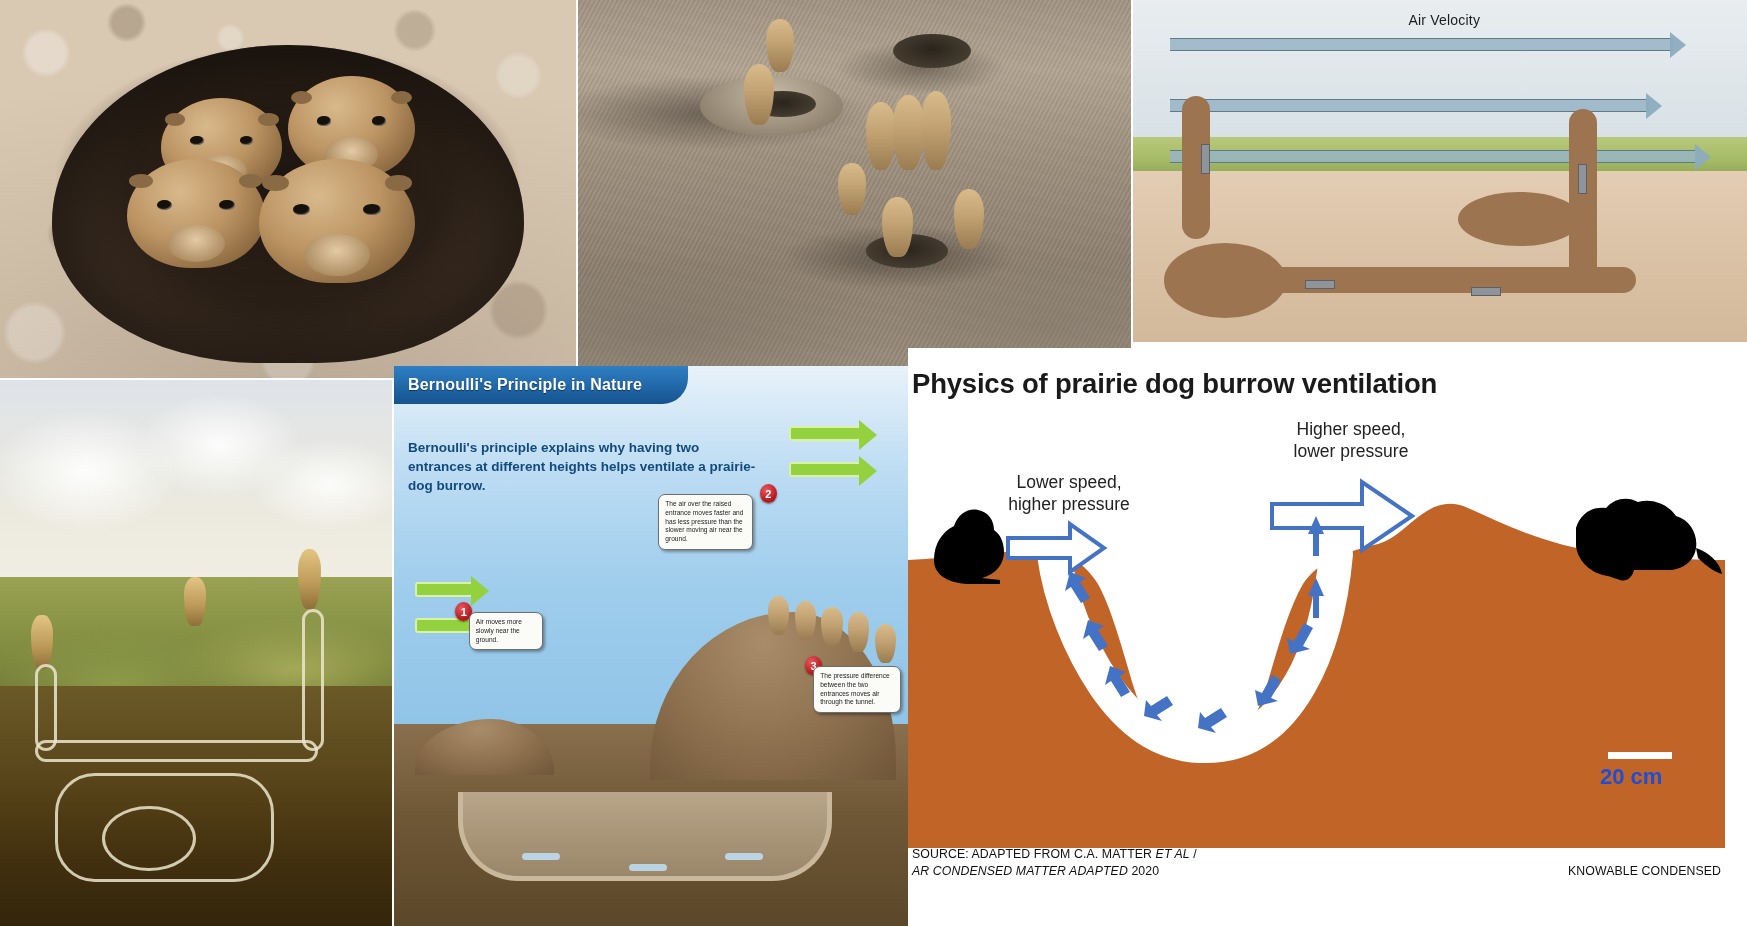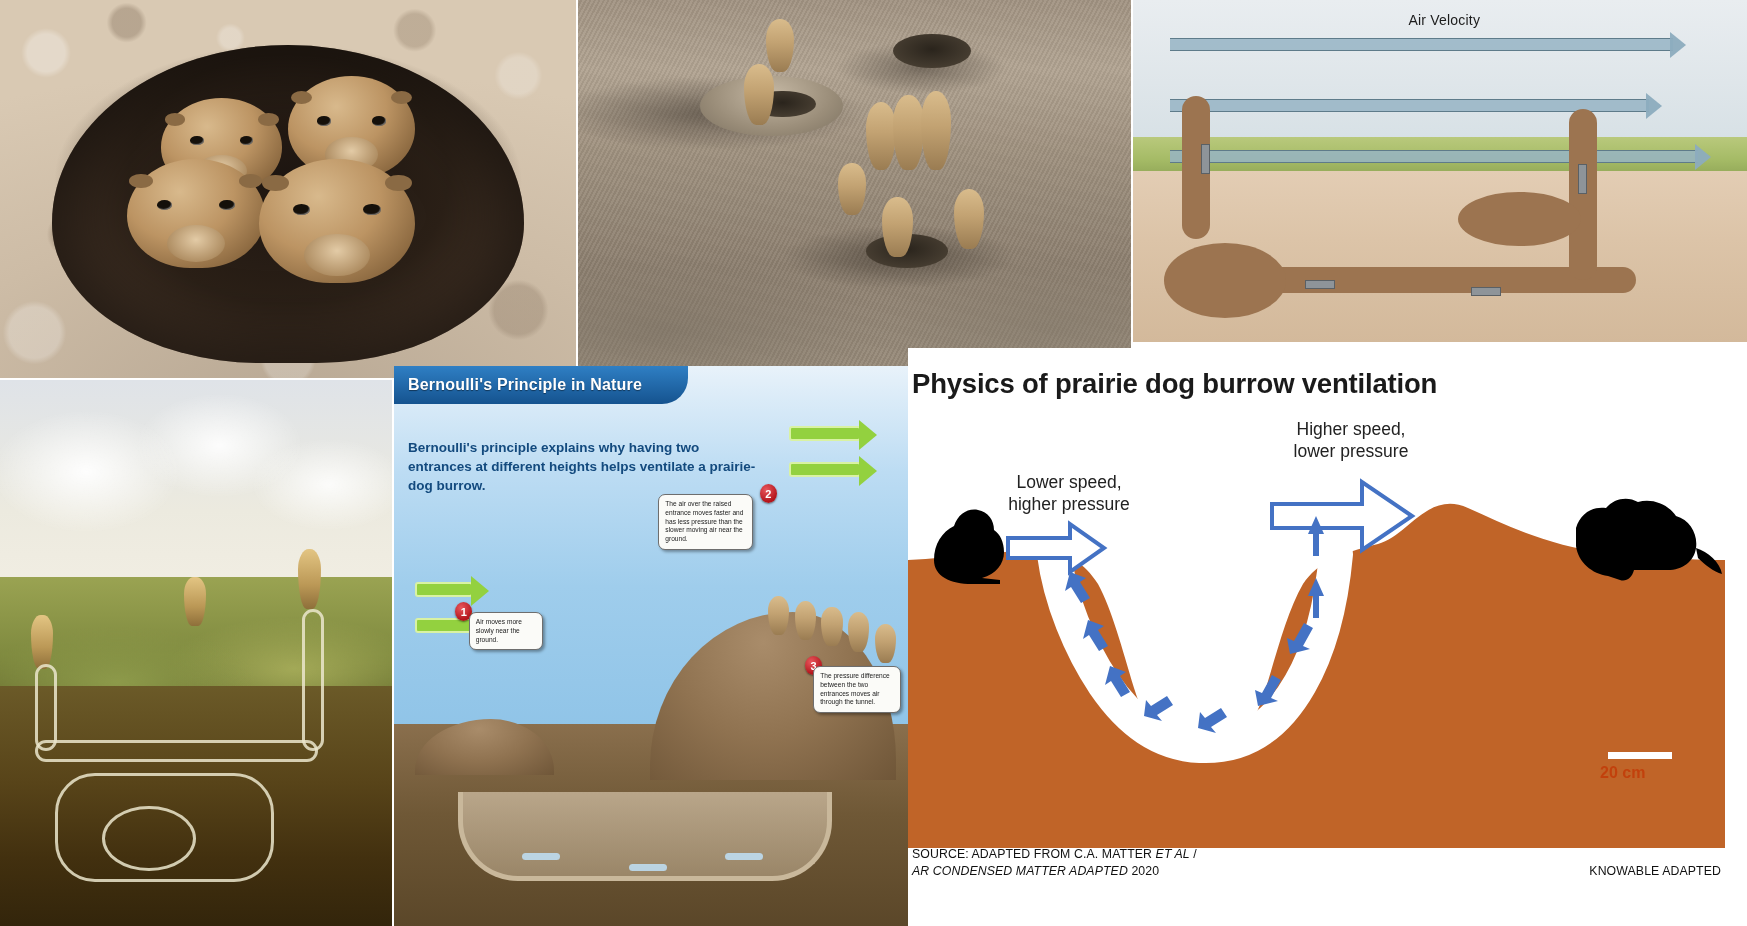--- a/index.html
+++ b/index.html
@@ -138,21 +138,21 @@
      align-items:center; justify-content:center; box-shadow:0 1px 2px rgba(0,0,0,.5); }
   .bn-flow{ position:absolute; height:7px; background:rgba(190,220,240,.9);
      border-radius:4px; }
 
   
   #p-knowable { left:908px; top:348px; width:817px; height:578px; background:#ffffff; }
   #kn-title{ position:absolute; left:4px; top:20px; font-size:27.5px; font-weight:bold;
      color:#1a1a1a; letter-spacing:-.2px; }
   .kn-lbl{ position:absolute; font-size:17.5px; color:#222; line-height:1.28; text-align:center; }
   .kn-scalebar{ position:absolute; height:7px; background:#fff; }
-  .kn-scaletxt{ position:absolute; color:#c2410c; font-size:16px; font-weight:bold; }
+  .kn-scaletxt{ position:absolute; color:#1d4ed8; font-size:22px; font-weight:bold; }
   .kn-src{ position:absolute; font-size:12.3px; color:#111; line-height:1.42;
      letter-spacing:.1px; }
   .kn-src em{ font-style:italic; }
   .kn-credit{ position:absolute; font-size:12.3px; color:#111; letter-spacing:.1px; }
 </style>
 </head>
 <body>
 
 <div id="collage">
 
@@ -357,16 +357,16 @@
       </g>
     </svg>
 
     <div class="kn-scalebar" style="left:700px; top:404px; width:64px;"></div>
     <div class="kn-scaletxt" style="left:692px; top:416px;">20 cm</div>
 
     <div class="kn-src" style="left:4px; top:498px;">
       <div><span>SOURCE: ADAPTED FROM C.A. MATTER </span><em>ET AL</em><span> /</span></div>
       <div><em>AR CONDENSED MATTER ADAPTED</em><span> 2020</span></div>
     </div>
-    <div class="kn-credit" style="right:4px; top:516px;">KNOWABLE ADAPTED</div>
+    <div class="kn-credit" style="right:4px; top:516px;">KNOWABLE CONDENSED</div>
   </div>
 
 </div>
 
 </body></html>

